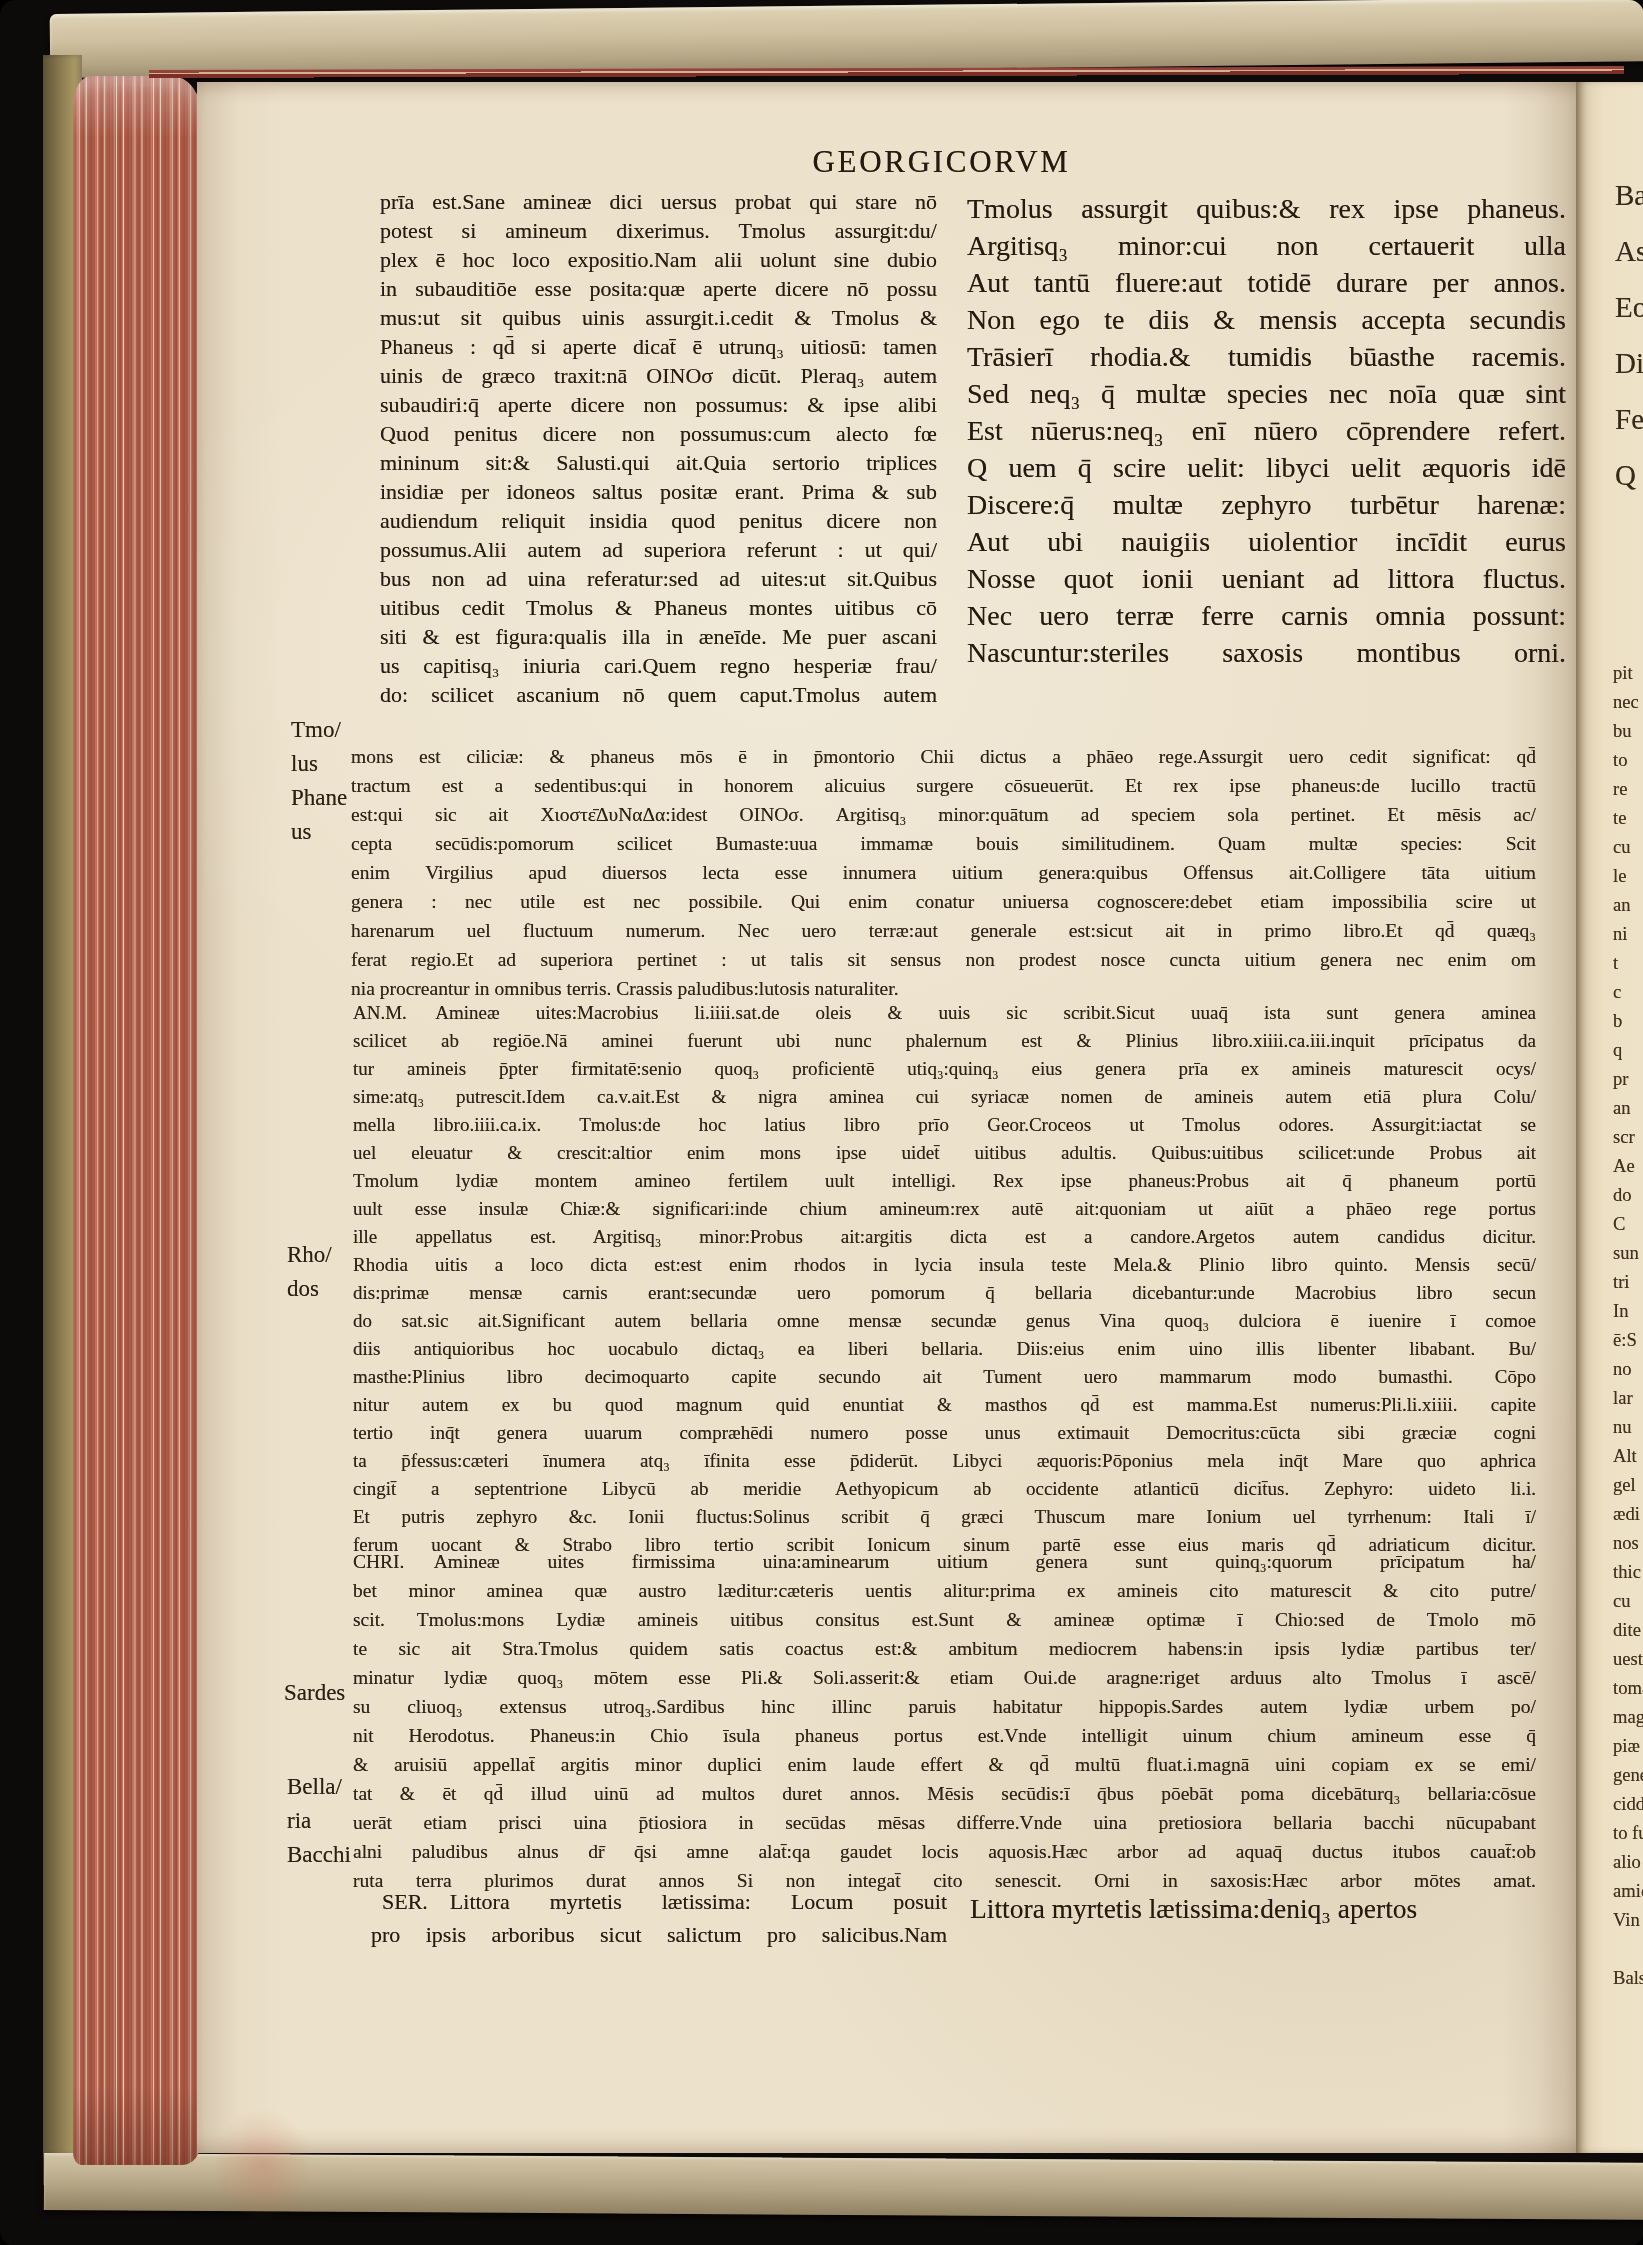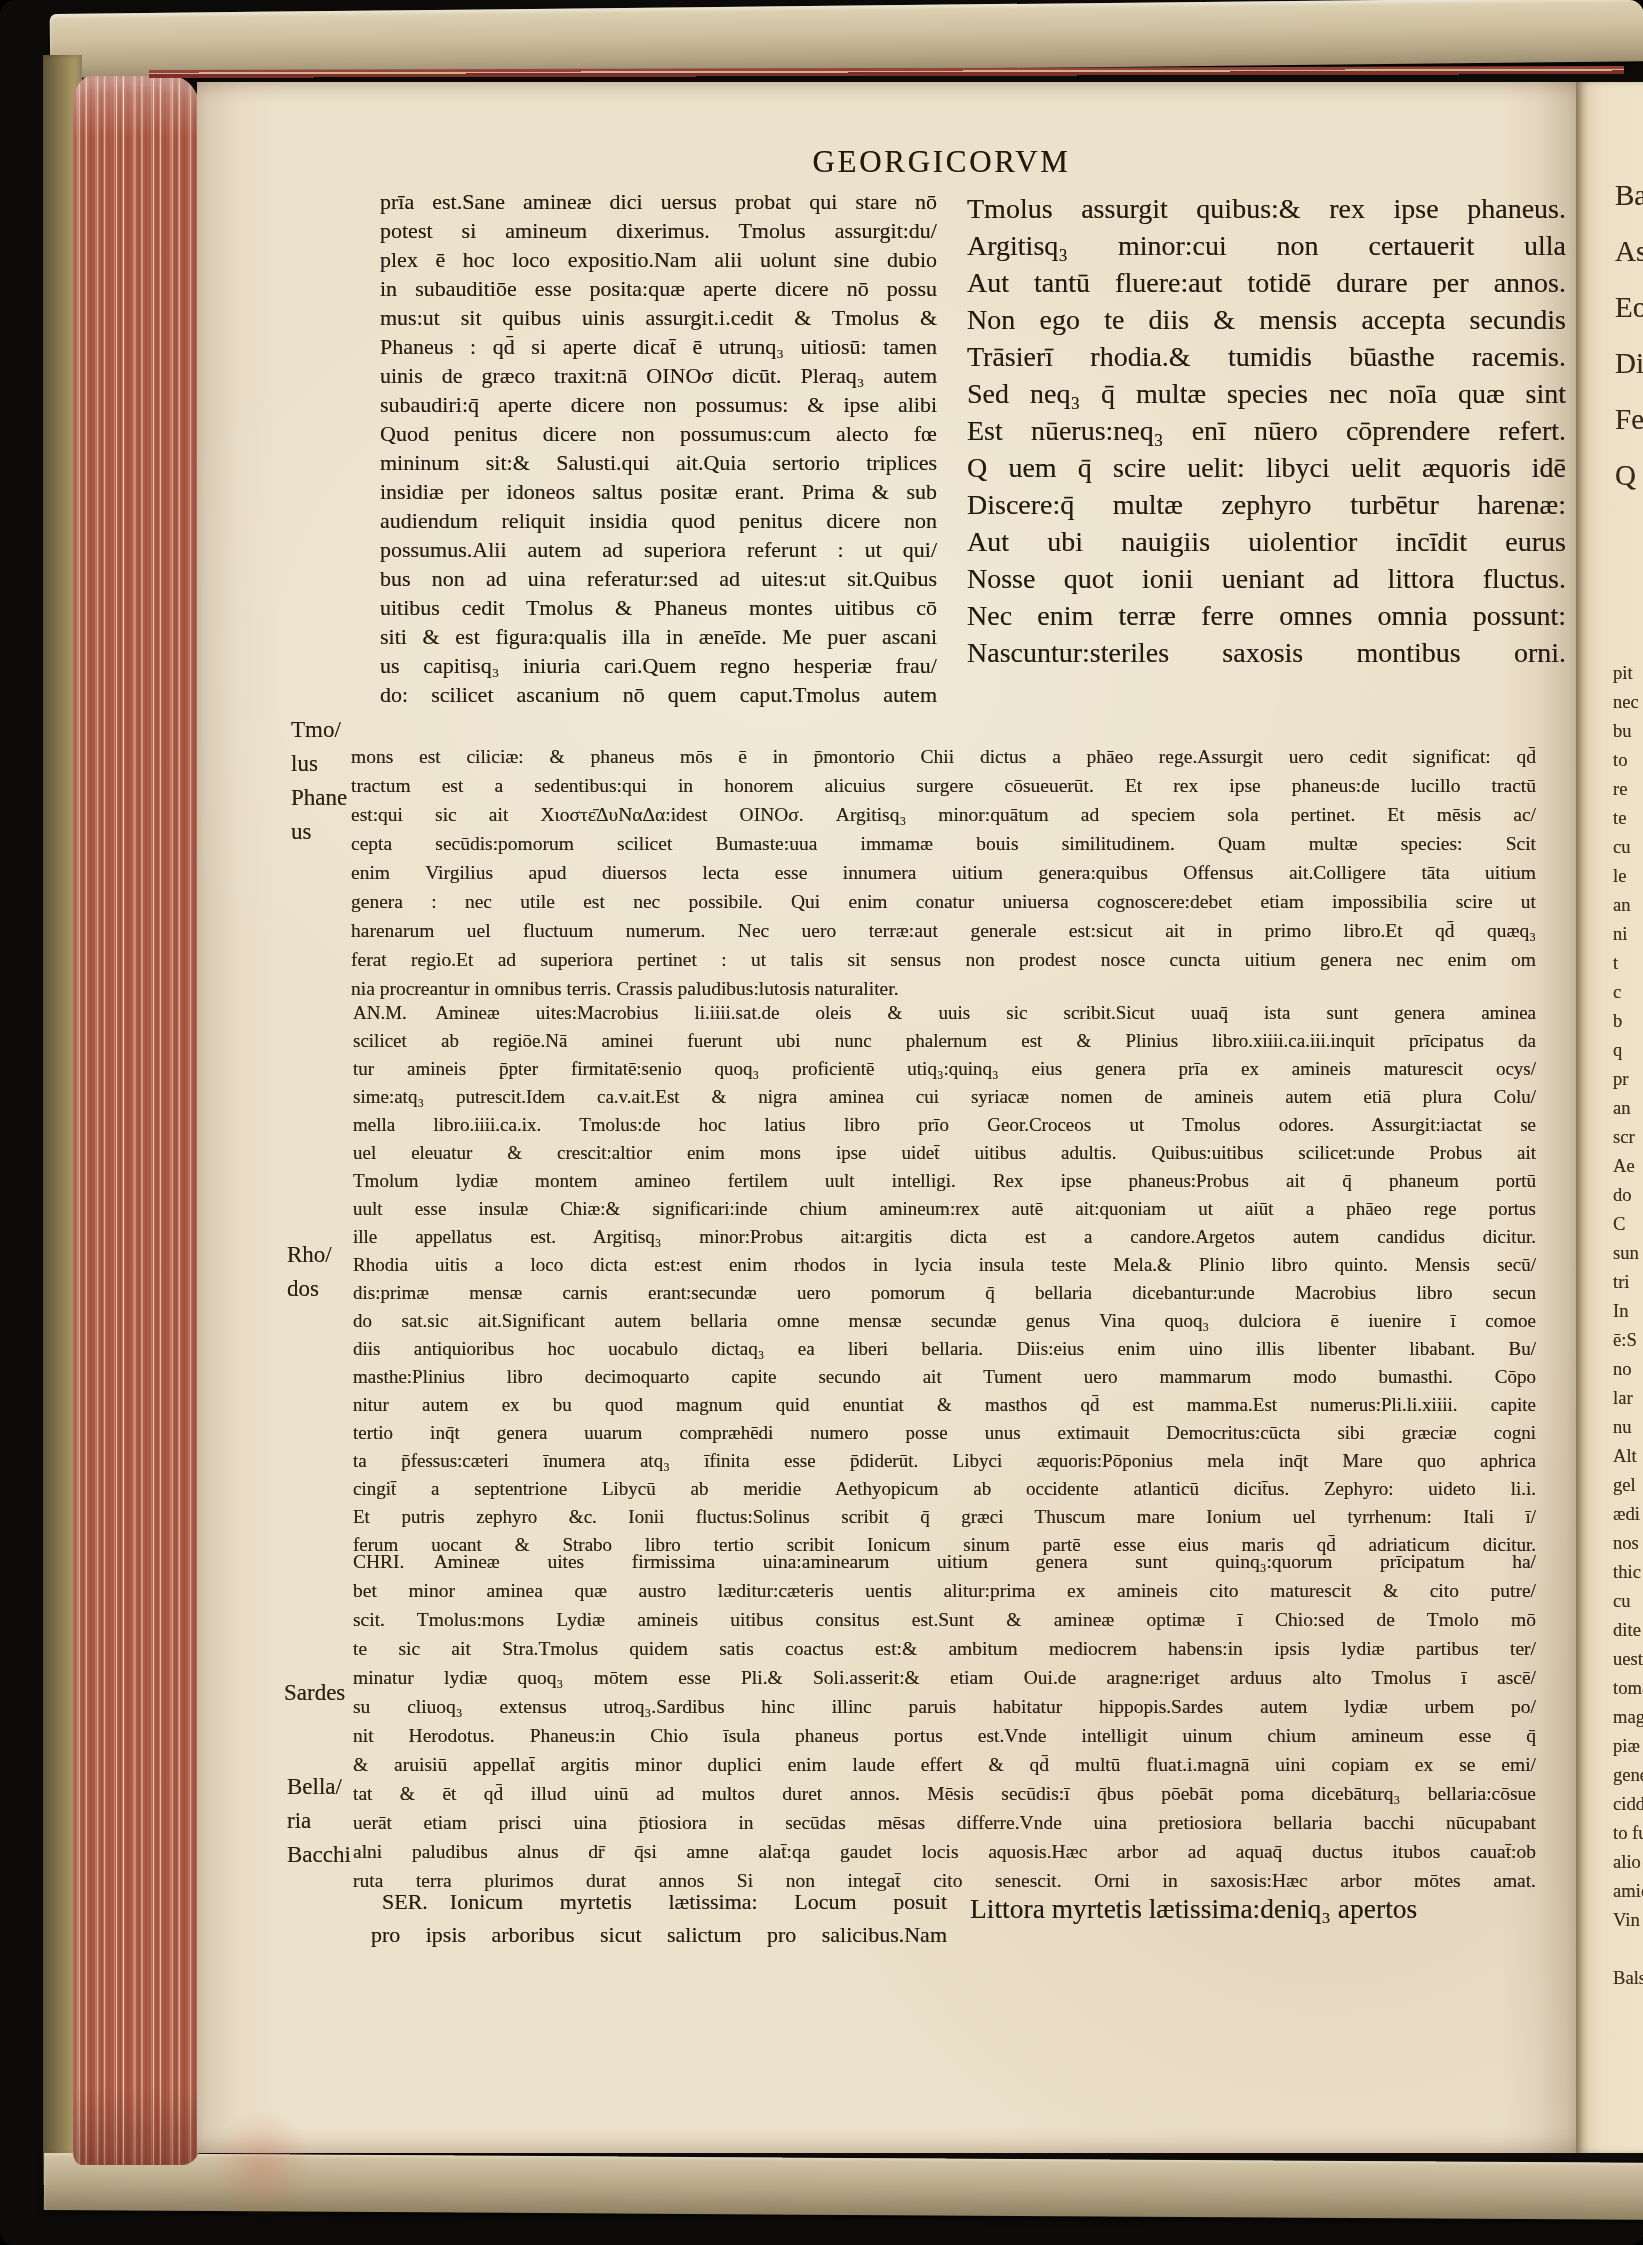--- a/index.html
+++ b/index.html
@@ -152,21 +152,21 @@
         <div class="line">Argitisq₃ minor:cui non certauerit ulla</div>
         <div class="line">Aut tantū fluere:aut totidē durare per annos.</div>
         <div class="line">Non ego te diis &amp; mensis accepta secundis</div>
         <div class="line">Trāsierī rhodia.&amp; tumidis būasthe racemis.</div>
         <div class="line">Sed neq₃ q̄ multæ species nec noīa quæ sint</div>
         <div class="line">Est nūerus:neq₃ enī nūero cōprendere refert.</div>
         <div class="line">Q uem q̄ scire uelit: libyci uelit æquoris idē</div>
         <div class="line">Discere:q̄ multæ zephyro turbētur harenæ:</div>
         <div class="line">Aut ubi nauigiis uiolentior incīdit eurus</div>
         <div class="line">Nosse quot ionii ueniant ad littora fluctus.</div>
-        <div class="line">Nec enim terræ ferre omnes omnia possunt:</div>
+        <div class="line">Nec uero terræ ferre carnis omnia possunt:</div>
         <div class="line">Nascuntur:steriles saxosis montibus orni.</div>
       </div>
 
     <div class="margin-note mn-0">
         <div class="line">Tmo/</div>
         <div class="line">lus</div>
         <div class="line">Phane</div>
         <div class="line">us</div>
       </div>
     <div class="margin-note mn-1">
@@ -226,21 +226,21 @@
         <div class="line">su cliuoq₃ extensus utroq₃.Sardibus hinc illinc paruis habitatur  hippopis.Sardes autem lydiæ urbem po/</div>
         <div class="line">nit Herodotus.  Phaneus:in Chio īsula phaneus portus est.Vnde intelligit uinum chium amineum esse q̄</div>
         <div class="line">&amp; aruisiū appellat̄ argitis minor duplici enim laude effert &amp; qd̄ multū fluat.i.magnā uini copiam ex se emi/</div>
         <div class="line">tat &amp; ēt qd̄ illud uinū ad multos duret annos.  Mēsis secūdis:ī q̄bus pōebāt poma dicebāturq₃ bellaria:cōsue</div>
         <div class="line">uerāt etiam prisci uina p̄tiosiora in secūdas mēsas differre.Vnde uina pretiosiora bellaria bacchi nūcupabant</div>
         <div class="line">alni paludibus alnus dr̄ q̄si amne alat̄:qa gaudet locis aquosis.Hæc arbor ad aquaq̄ ductus itubos cauat̄:ob</div>
         <div class="line">ruta terra plurimos durat annos Si non integat̄ cito senescit.  Orni in saxosis:Hæc arbor mōtes amat.</div>
       </div>
 
     <div class="ser justify">
-        <div class="line"> SER. Ionicum myrtetis lætissima: Locum posuit</div>
+        <div class="line"> SER. Littora myrtetis lætissima: Locum posuit</div>
         <div class="line">pro ipsis arboribus sicut salictum pro salicibus.Nam</div>
       </div>
 
     <div class="bottom-verse">Littora myrtetis lætissima:deniq₃ apertos</div>
 
     <div class="stain"></div>
   </div>
 
   <div class="next-leaf">
     <div class="frag-large">

